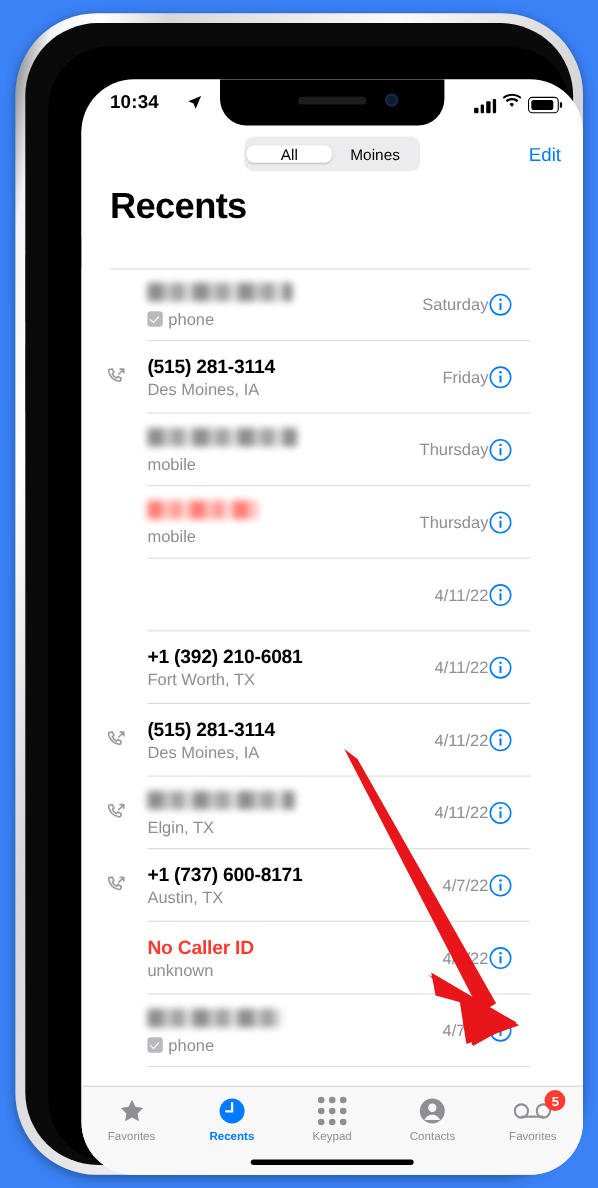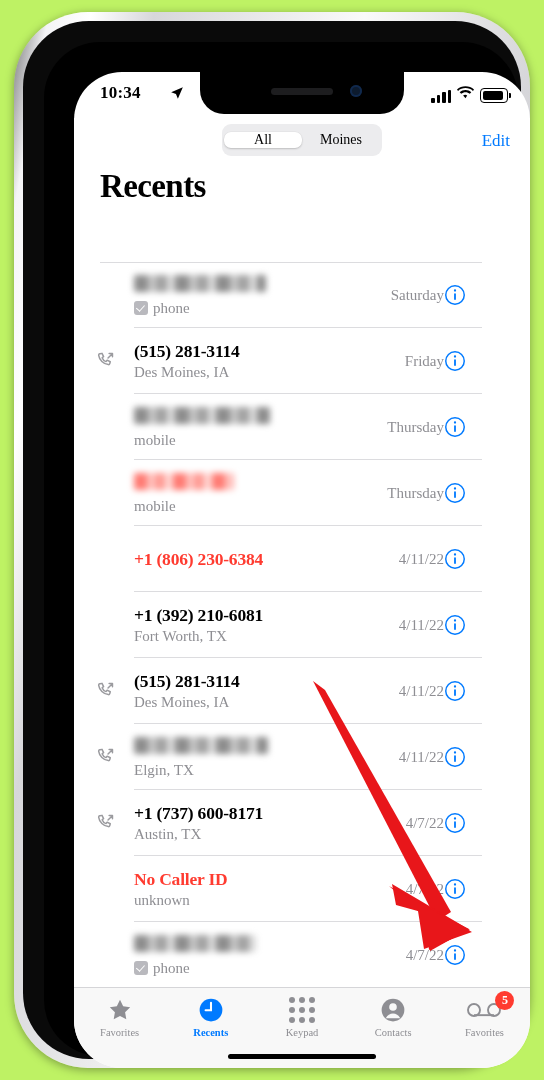--- a/index.html
+++ b/index.html
@@ -1,18 +1,18 @@
 <!DOCTYPE html>
 <html><head>
 <meta charset="utf-8">
 <style>
   html,body{margin:0;padding:0;background:#ffffff;}
   body{width:544px;height:1080px;overflow:hidden;font-family:"Liberation Sans",sans-serif;}
 
-  .stage{position:relative;width:544px;height:1080px;background:#bef264;font-family:Liberation Serif, serif;}
+  .stage{position:relative;width:544px;height:1080px;background:#3b82f6;}
 
   
   .phone{
     position:absolute;left:14px;top:12px;width:516px;height:1056px;
     border-radius:74px;
     background:linear-gradient(100deg,#6e6e70 0%,#f4f4f6 5%,#ffffff 11%,#d7d7da 20%,#fafafa 50%,#cfcfd3 80%,#ffffff 90%,#8b8b8e 100%);
     box-shadow:0 2px 10px rgba(0,0,0,.35);
   }
   .phone-inner{
     position:absolute;left:9px;top:9px;width:498px;height:1038px;
@@ -64,21 +64,21 @@
   .segmented{
     position:absolute;left:50%;transform:translateX(-50%);top:6px;
     display:flex;background:#ececee;border-radius:9px;padding:2px;width:160px;height:32px;box-sizing:border-box;align-items:center;
   }
   .seg{flex:1;display:flex;align-items:center;justify-content:center;font-size:14px;color:#000;border-radius:7px;}
   .seg.active{background:#fff;box-shadow:0 1px 2px rgba(0,0,0,.18),0 0 0 .5px rgba(0,0,0,.04);font-weight:500;}
   .edit-btn{position:absolute;right:20px;top:13px;font-size:17px;color:#007aff;}
   .page-title{padding:4px 0 10px 26px;font-size:33px;font-weight:700;color:#000;letter-spacing:-.6px;}
 
   
-  .list{position:absolute;top:172px;left:0;width:408px;height:744px;background:#fff;z-index:10;margin-top:18px;}
+  .list{position:absolute;top:172px;left:0;width:408px;height:744px;background:#fff;z-index:10;}
   .row{position:relative;height:66px;box-sizing:border-box;padding-left:60px;padding-right:16px;
        display:flex;align-items:center;}
   .row:after{content:"";position:absolute;left:60px;right:0;bottom:0;height:1px;background:#dcdcdf;}
   .row.first:before{content:"";position:absolute;left:26px;right:0;top:0;height:1px;background:#dcdcdf;}
   .dir-icon{position:absolute;left:22px;top:50%;transform:translateY(-50%);width:20px;height:20px;color:#9b9b9f;}
   .row-main{flex:1;min-width:0;}
   .r-title{font-size:17.5px;font-weight:700;color:#000;line-height:21px;letter-spacing:-.2px;}
   .r-title.missed{color:#ff3b30;}
   .r-sub{font-size:15px;color:#8e8e93;line-height:19px;margin-top:1px;display:flex;align-items:center;gap:5px;}
   .r-right{display:flex;align-items:center;flex:0 0 auto;}
@@ -234,21 +234,20 @@
                   <span class="r-date">Thursday</span>
                   <span class="info-btn"><svg viewBox="0 0 24 24" width="22" height="22">
                       <circle cx="12" cy="12" r="10.1" fill="none" stroke="#007aff" stroke-width="1.6"></circle>
                       <circle cx="12" cy="7.1" r="1.25" fill="#007aff"></circle>
                       <rect x="11" y="10" width="2" height="7.4" rx="1" fill="#007aff"></rect>
                     </svg></span>
                 </div>
               </div>
               <div class="row">
                 <div class="row-main">
-                  <div class="r-title missed"><span>+1 (806) 230-6384</span></div>
                 </div>
                 <div class="r-right">
                   <span class="r-date">4/11/22</span>
                   <span class="info-btn"><svg viewBox="0 0 24 24" width="22" height="22">
                       <circle cx="12" cy="12" r="10.1" fill="none" stroke="#007aff" stroke-width="1.6"></circle>
                       <circle cx="12" cy="7.1" r="1.25" fill="#007aff"></circle>
                       <rect x="11" y="10" width="2" height="7.4" rx="1" fill="#007aff"></rect>
                     </svg></span>
                 </div>
               </div>

